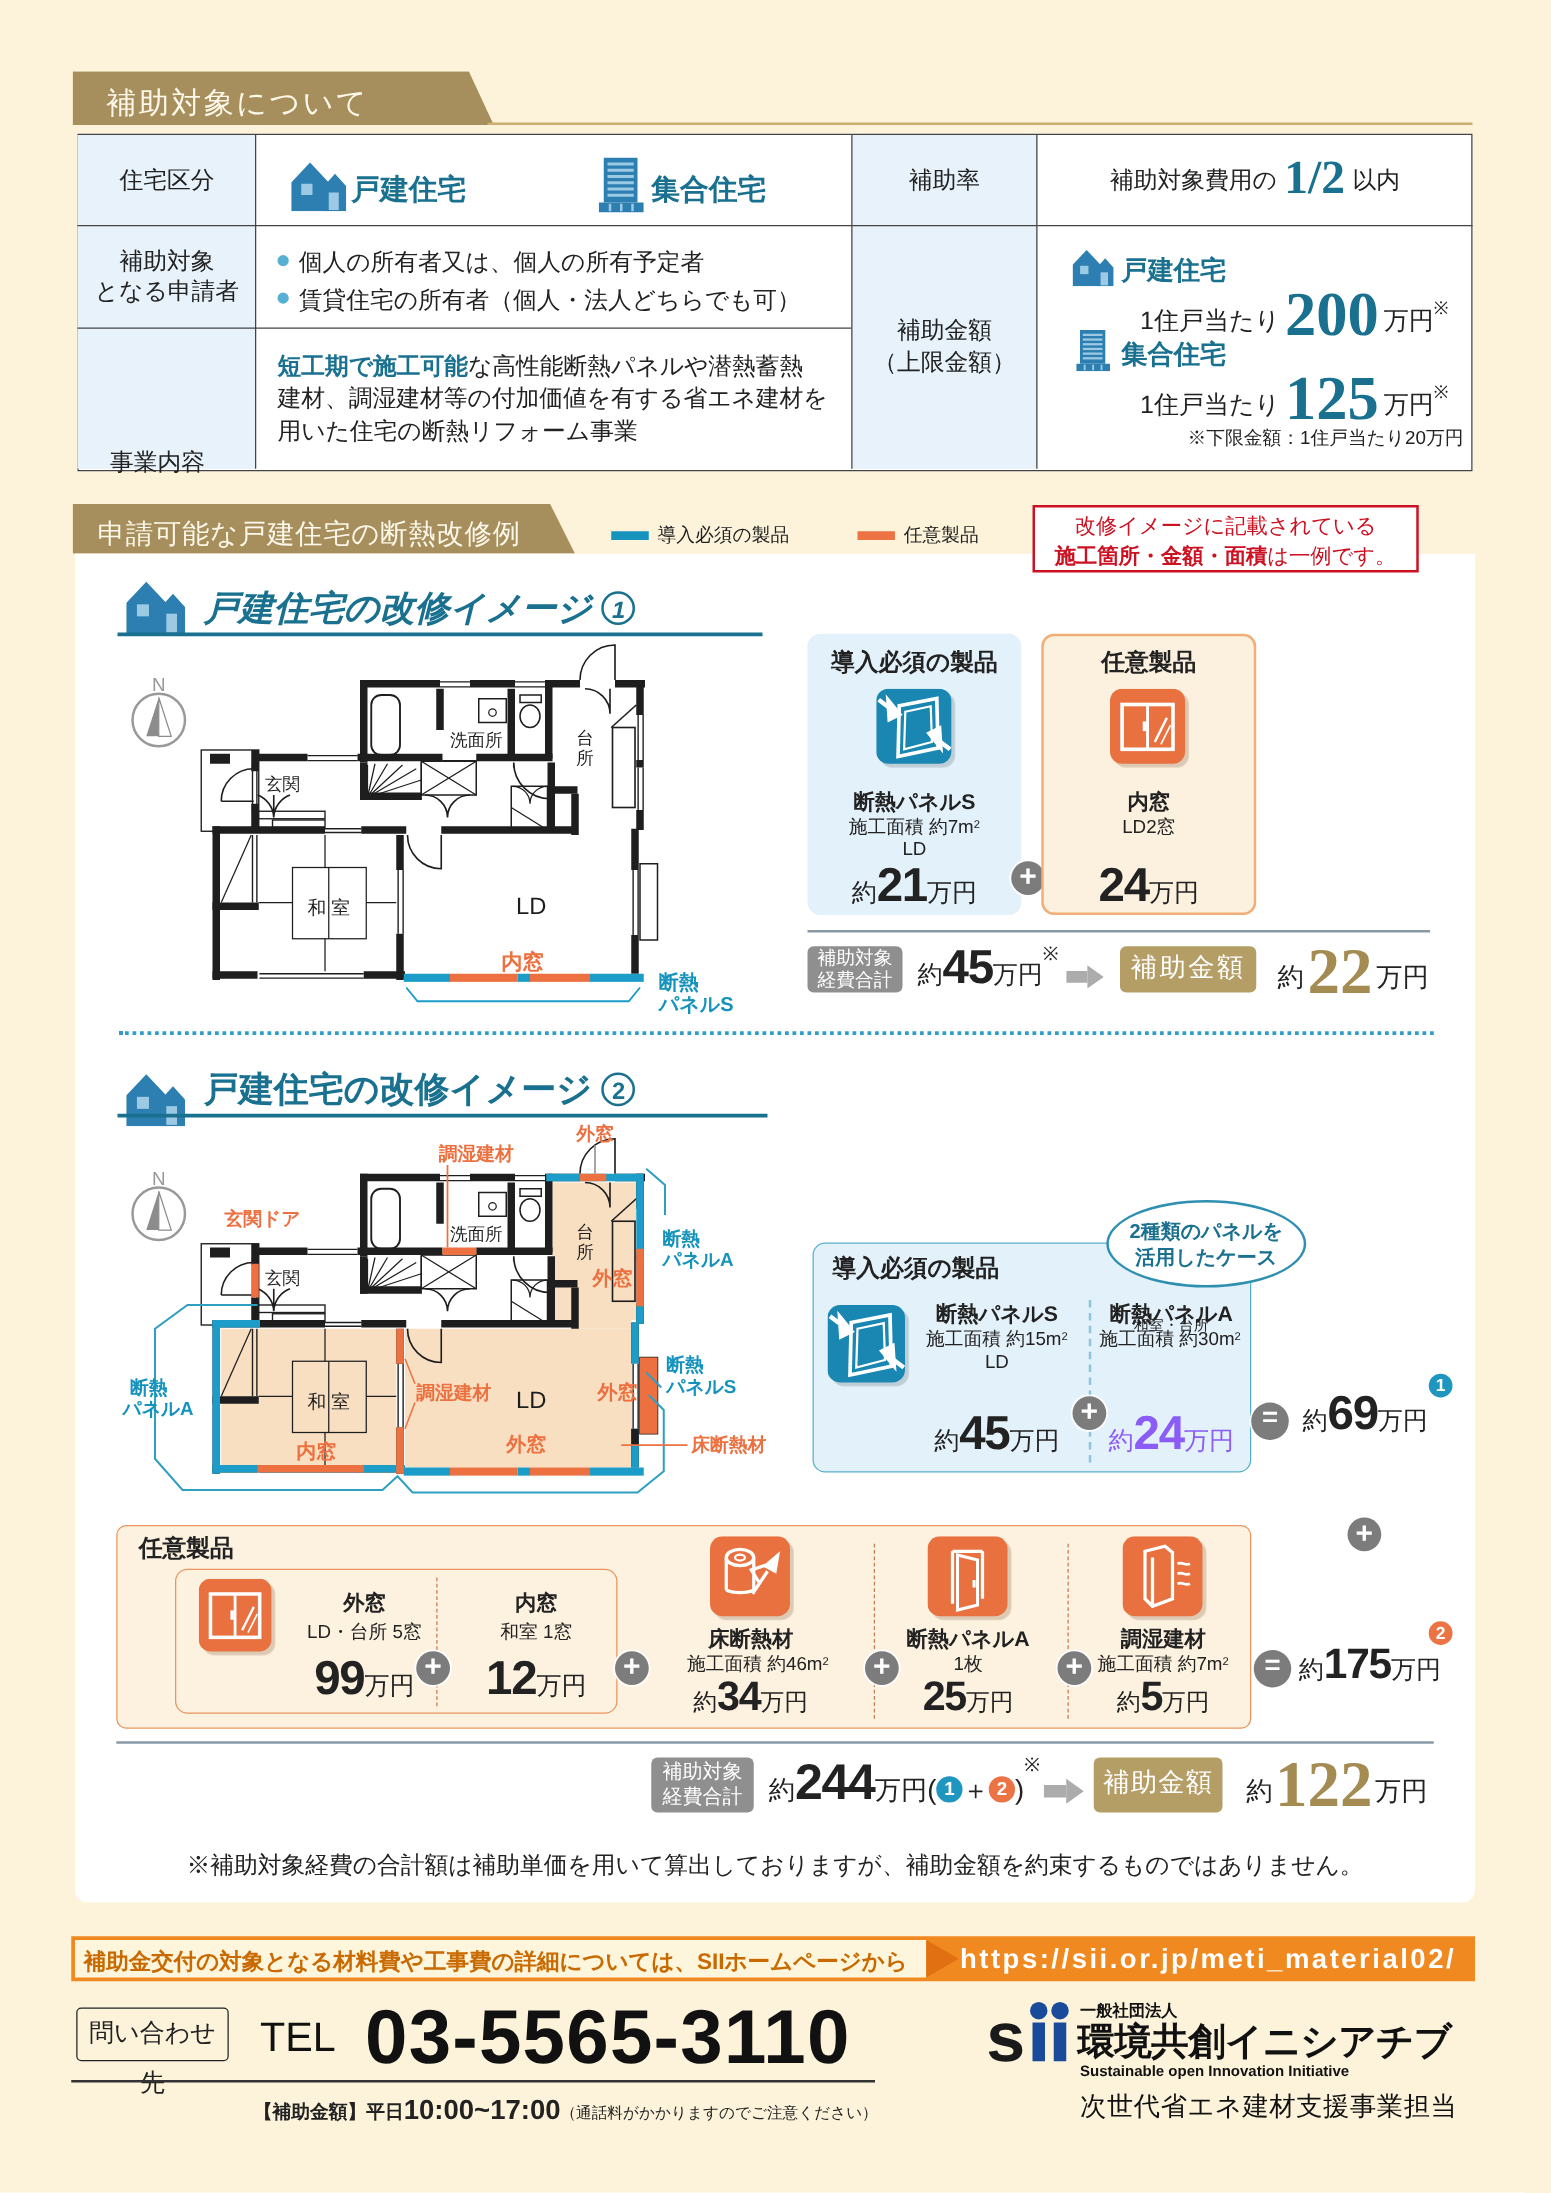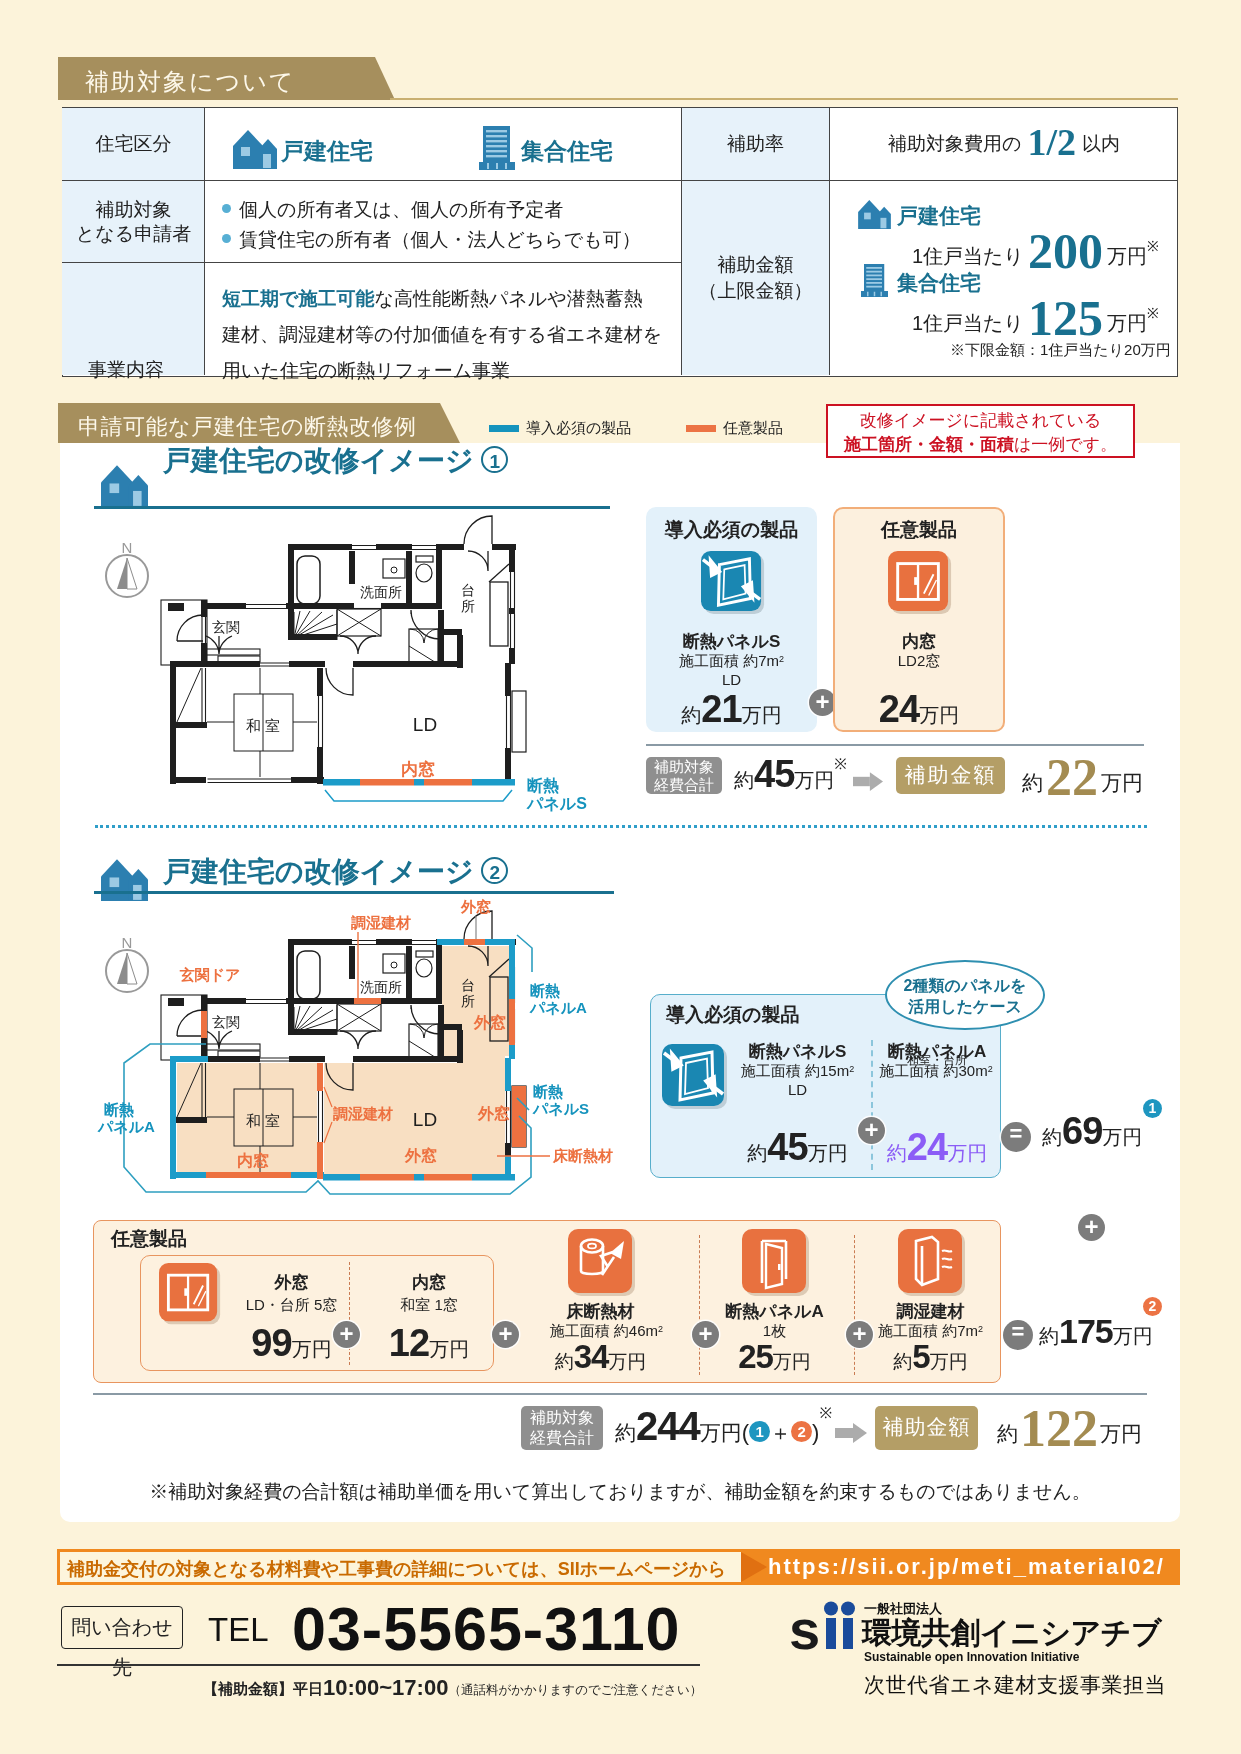--- a/index.html
+++ b/index.html
@@ -67,21 +67,21 @@
 <div class="abs" style="left:681px;top:131px;width:149px;font-size:19px;color:#222;text-align:center;">補助率</div>
 
 <div class="abs" style="left:830px;top:107px;width:348px;height:73px;display:flex;align-items:center;justify-content:center;font-size:19px;color:#222;">補助対象費用の<span class="serif teal" style="font-size:38px;font-weight:bold;margin:0 6px;position:relative;top:-2px;">1/2</span>以内</div>
 
 <div class="abs" style="left:62px;top:198px;width:143px;font-size:19px;color:#222;text-align:center;line-height:24px;">補助対象<br>となる申請者</div>
 
 <div class="abs" style="left:222px;top:197px;font-size:19px;color:#222;"><span style="display:inline-block;width:9px;height:9px;border-radius:50%;background:#57AFD4;vertical-align:3px;margin-right:8px;"></span>個人の所有者又は、個人の所有予定者</div>
 <div class="abs" style="left:222px;top:227px;font-size:19px;color:#222;"><span style="display:inline-block;width:9px;height:9px;border-radius:50%;background:#57AFD4;vertical-align:3px;margin-right:8px;"></span>賃貸住宅の所有者（個人・法人どちらでも可）</div>
 
 <div class="abs" style="left:62px;top:309px;width:128px;font-size:19px;color:#222;text-align:center;margin-top:48px;">事業内容</div>
-<div class="abs" style="left:222px;top:281px;width:470px;font-size:19px;color:#222;line-height:36px;white-space:nowrap;"><span class="teal" style="font-weight:bold;">短工期で施工可能</span>な高性能断熱パネルや潜熱蓄熱<br>建材、調湿建材等の付加価値を有する省エネ建材を<br>用いた住宅の断熱リフォーム事業</div>
+<div class="abs" style="left:222px;top:281px;width:470px;font-size:19px;color:#222;line-height:26px;white-space:nowrap;"><span class="teal" style="font-weight:bold;">短工期で施工可能</span>な高性能断熱パネルや潜熱蓄熱<br>建材、調湿建材等の付加価値を有する省エネ建材を<br>用いた住宅の断熱リフォーム事業</div>
 
 <div class="abs" style="left:681px;top:252px;width:149px;font-size:19px;color:#222;text-align:center;line-height:26px;">補助金額<br>（上限金額）</div>
 
 <div class="abs" style="left:858px;top:197px;"><svg width="33" height="32" viewBox="0 0 44 43">
       <polygon fill="#2C7FB0" points="0,20 15,4 30,20 30,43 0,43"></polygon>
       <polygon fill="#2C7FB0" points="26,23 35,13 44,23 44,43 26,43"></polygon>
       <rect x="8" y="21" width="9" height="9" fill="#9CCAE4"></rect>
       <rect x="30" y="28" width="8" height="14" fill="#9CCAE4"></rect>
     </svg></div>
 <div class="abs teal" style="left:897px;top:202px;font-size:21px;font-weight:bold;">戸建住宅</div>
@@ -122,21 +122,21 @@
 
 <div class="abs" style="left:95px;top:825px;width:1052px;height:0;border-top:3px dotted #2F9EC9;"></div>
 
 <div class="abs" style="left:101px;top:461px;"><svg width="47" height="46" viewBox="0 0 44 43">
       <polygon fill="#2C7FB0" points="0,20 15,4 30,20 30,43 0,43"></polygon>
       <polygon fill="#2C7FB0" points="26,23 35,13 44,23 44,43 26,43"></polygon>
       <rect x="8" y="21" width="9" height="9" fill="#9CCAE4"></rect>
       <rect x="30" y="28" width="8" height="14" fill="#9CCAE4"></rect>
     </svg></div>
 <div class="abs" style="left:94px;top:506px;width:516px;height:2.5px;background:#19708F;"></div>
-<div class="abs teal" style="left:163px;top:442px;font-size:28px;font-weight:bold;">戸建住宅の改修イメージ <span style="display:inline-block;width:27px;height:27px;border:2px solid #19708F;border-radius:50%;font-size:19px;font-weight:bold;line-height:27px;text-align:center;vertical-align:2px;box-sizing:border-box;">1</span></div>
+<div class="abs teal" style="left:163px;top:468px;font-size:28px;font-weight:bold;font-style:italic;">戸建住宅の改修イメージ <span style="display:inline-block;width:27px;height:27px;border:2px solid #19708F;border-radius:50%;font-size:19px;font-weight:bold;line-height:27px;text-align:center;vertical-align:2px;box-sizing:border-box;">1</span></div>
 
 <svg class="abs" style="left:100px;top:510px;" width="500" height="310" viewBox="100 510 500 310">
 <defs>
 <g id="planbase">
 <g fill="#1E1E1E" stroke="none">
 
 <rect x="288" y="544" width="64" height="6"></rect>
 <rect x="376" y="544" width="36" height="6"></rect>
 <rect x="439" y="544" width="25" height="6"></rect>
 <rect x="492" y="544" width="24" height="6"></rect>

